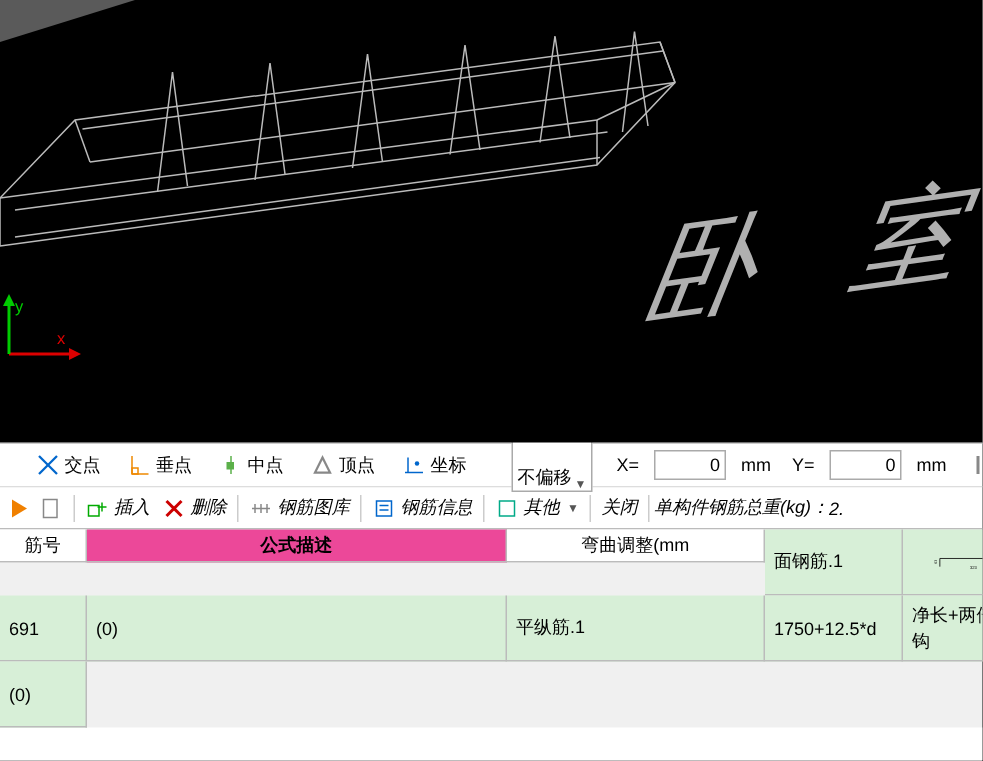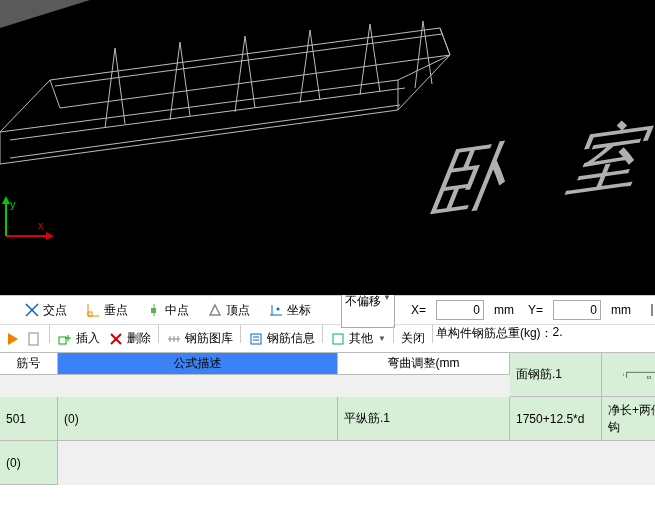--- a/index.html
+++ b/index.html
@@ -53,40 +53,42 @@
     align-items: center;
     padding: 0 4px;
     gap: 10px;
     white-space: nowrap;
   }
   .toolbar2 {
     height: 28px;
     background: #fff;
     border-bottom: 1px solid #bbb;
     display: flex;
+    align-items: center;
     padding: 0 4px;
     gap: 0;
     white-space: nowrap;
+    font-style: italic;
   }
   .tb-btn {
     display: inline-flex;
     align-items: center;
     gap: 3px;
     padding: 2px 4px;
     cursor: pointer;
   }
   .tb-sep {
     width: 1px;
     height: 18px;
     background: #ccc;
     margin: 0 3px;
   }
   .tb-dd {
     display: inline-flex;
-    align-items: flex-start;
+    align-items: flex-end;
     border: 1px solid #aaa;
     height: 36px;
     padding: 0 3px;
     gap: 2px;
     background: #fff;
   }
   .tb-dd .arrow { font-size: 8px; color: #555; }
   .num-input {
     width: 48px;
     height: 20px;
@@ -123,21 +125,21 @@
     border: 1px solid #bbb;
     border-top: none;
     border-left: none;
     padding: 4px 6px;
     text-align: center;
     height: 22px;
     display: flex;
     align-items: center;
     justify-content: center;
   }
-  .th.sel { background: #3b82f6; }
+  .th.sel { background: #ec4899; font-weight: bold; }
   .td {
     background: #d7efd7;
     border: 1px solid #bbb;
     border-top: none;
     border-left: none;
     padding: 4px 6px;
     height: 44px;
     display: flex;
     align-items: center;
   }
@@ -338,21 +340,21 @@
 
   <div class="td row0">面钢筋.1</div>
   <div class="td row0 center">
     <svg class="shape-svg" viewBox="0 0 260 40">
       <polyline points="68,32 68,12 238,12 238,32" fill="none" stroke="#000" stroke-width="2"></polyline>
       <text x="60" y="25" font-size="9" transform="rotate(-90 60 25)" fill="#000">63</text>
       <text x="245" y="25" font-size="9" transform="rotate(-90 245 25)" fill="#000">63</text>
       <text x="150" y="38" font-size="10" text-anchor="middle" fill="#000">323</text>
     </svg>
   </div>
-  <div class="td row0">501</div>
+  <div class="td row0">691</div>
   <div class="td row0">(0)</div>
 
   <div class="td row1">平纵筋.1</div>
   <div class="td row1">1750+12.5*d</div>
   <div class="td row1">净长+两倍弯钩</div>
   <div class="td row1">(0)</div>
 </div>
 
 <div class="canvas-area"></div>
 

